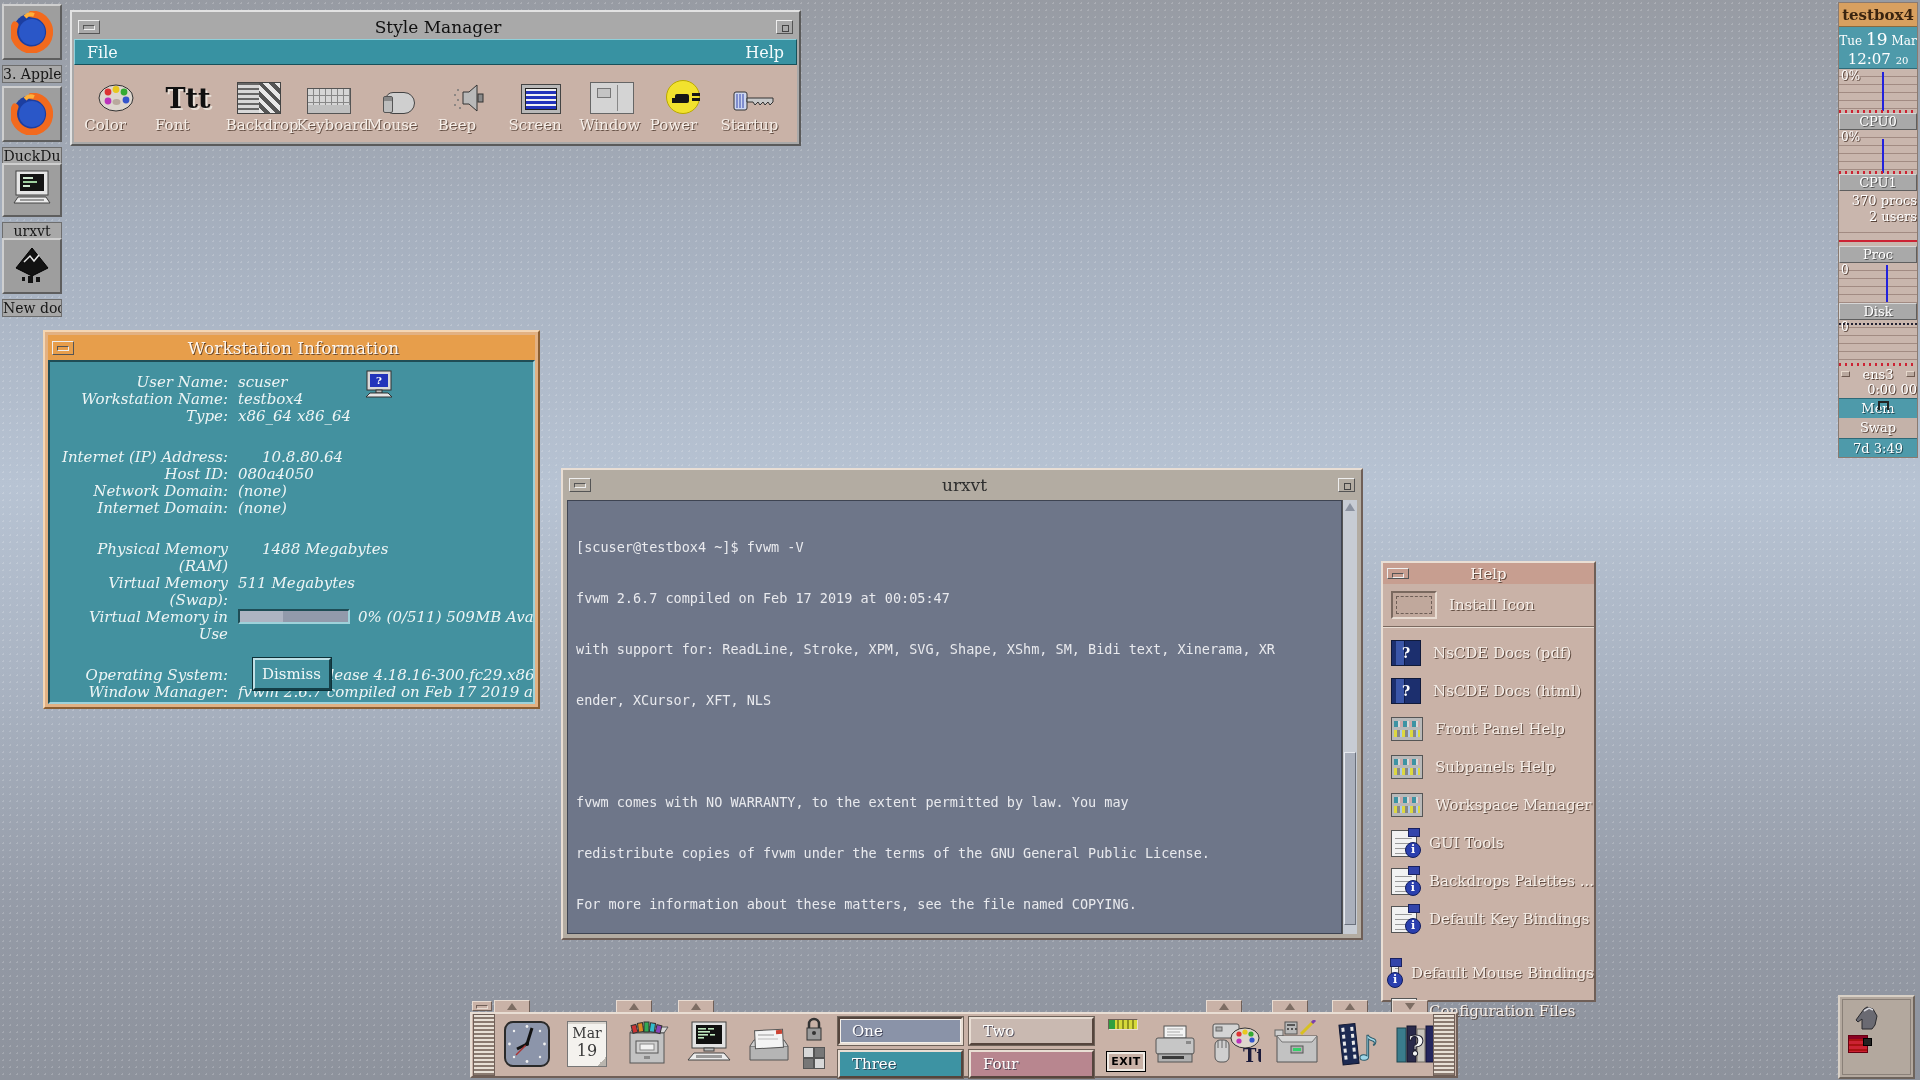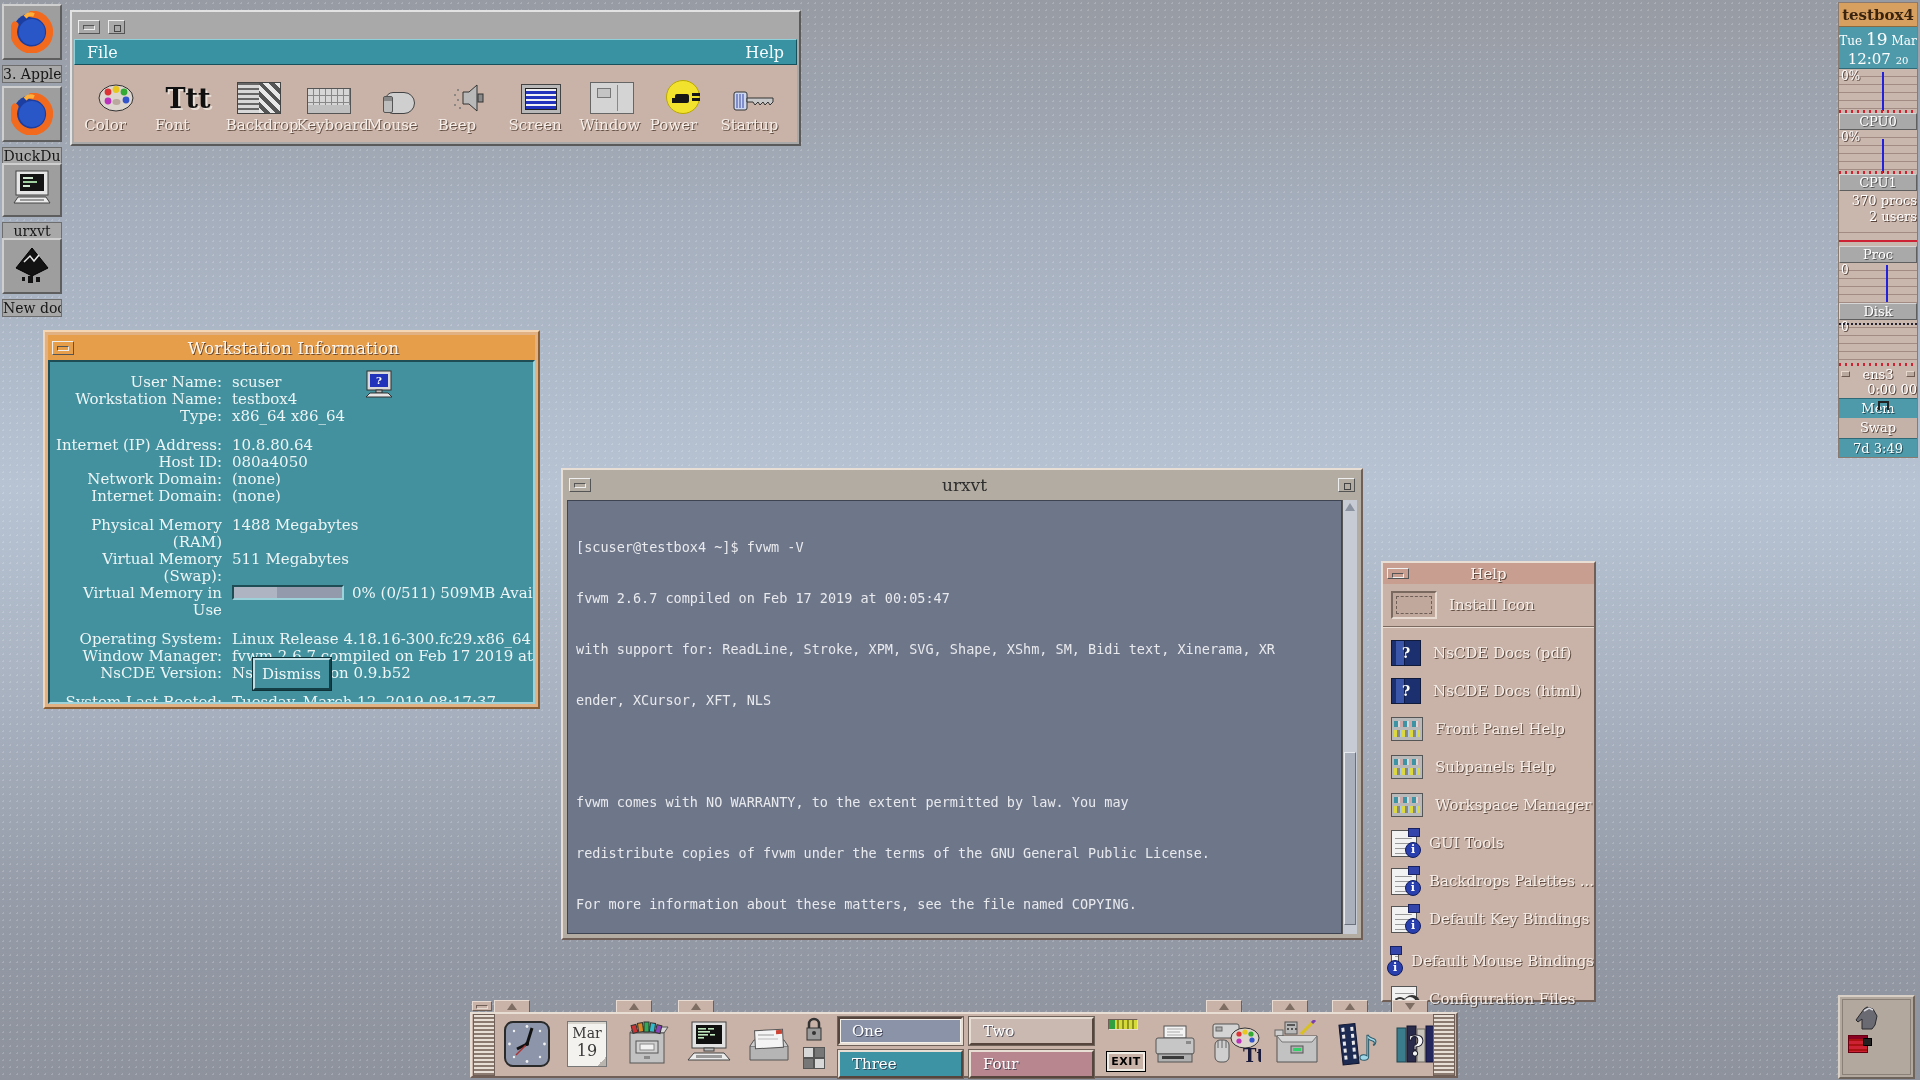--- a/index.html
+++ b/index.html
@@ -48,22 +48,22 @@
   .scr>div{width:100%;height:100%;background:repeating-linear-gradient(180deg,#f2f2f2 0 2px,#2333bb 2px 5px);border:1px solid #222;}
   .winic{width:44px;height:32px;background:#d4d4d4;border:1px solid #666;position:relative;}
   .winic::before{content:"";position:absolute;left:6px;top:5px;width:12px;height:8px;border:1px solid #777;background:#c4c4c4;}
   .winic::after{content:"";position:absolute;top:2px;bottom:2px;left:26px;width:1px;background:#888;}
   .pow{width:34px;height:34px;border-radius:50%;background:#f2e22e;position:relative;border:1px solid #b9a900;}
   .pow::after{content:"";position:absolute;left:8px;top:13px;width:14px;height:9px;background:#161616;border-radius:2px;box-shadow:14px -4px 0 -3px #161616,14px 1px 0 -3px #161616,-5px 2px 0 -2px #161616;}
   
   .win-wi{left:43px;top:330px;width:497px;height:379px;background:#e2b183;padding:3px;}
   .win-wi .tb{background:#e79e4b;color:#fdf6ee;}
   .wi-body{position:relative;height:344px;background:#43919f;color:#eef5f5;font-size:15px;padding-top:12px;overflow:hidden;}
-  .wi-row{display:flex;line-height:17px;padding-left:0;}
-  .wi-row.g{margin-top:12px;}
+  .wi-row{display:flex;line-height:17px;padding-left:6px;font-style:italic;}
+  .wi-row.g{margin-top:24px;gap:24px;}
   .wi-l{width:172px;text-align:right;margin-right:10px;flex:none;}
   .wi-v{flex:1;white-space:nowrap;overflow:hidden;}
   .wi-bar{width:112px;height:15px;border:2px solid;border-color:#1f4d56 #9ed2da #9ed2da #1f4d56;background:linear-gradient(90deg,#aeb4c2 0 40%,#929aab 40%);margin-right:8px;flex:none;}
   .wi-dismiss{position:absolute;left:50%;transform:translateX(-50%);bottom:12px;width:78px;height:32px;background:#43919f;color:#f2f8f8;font-size:15px;font-family:inherit;display:flex;align-items:center;justify-content:center;border:2px solid;border-color:#bfe0e6 #153f47 #153f47 #bfe0e6;box-shadow:0 0 0 1px #0e3138;}
   .wi-pc{position:absolute;left:312px;top:8px;}
   
   .win-term{left:561px;top:468px;width:802px;height:472px;background:#b3aca2;padding:2px;}
   .win-term .tb{background:#b3aca2;color:#2e2e2e;}
   .term-wrap{position:absolute;left:4px;right:4px;top:30px;bottom:4px;display:flex;}
   .term{flex:1;background:#6e7689;border:1px solid #3e4452;color:#e9eaee;font-family:"DejaVu Sans Mono",monospace;font-size:13.5px;line-height:17px;padding:4px 8px;white-space:pre;overflow:hidden;}
@@ -198,20 +198,21 @@
           <rect x="26" y="33" width="4" height="5" fill="#121212"></rect>
           <rect x="12" y="33" width="3" height="4" fill="#121212"></rect>
         </svg>
     </div>
     <div class="dlabel">New doc</div>
   </div>
 
   <div class="win win-style r-gray">
     <div class="tb">
       <div class="mbtn"></div>
+      <div class="t">Style Manager</div>
       <div class="sqbtn"></div>
     </div>
     <div class="sm-menubar">
       <span>File</span>
       <span class="sp"></span>
       <span>Help</span>
     </div>
     <div class="sm-body">
       <div class="sm-item">
         <div class="sm-ic">
@@ -453,21 +454,21 @@
       <div class="hp-lb shadowtxt">GUI Tools</div>
     </div>
     <div class="hp-item" style="margin-top:4px;">
       <div class="ic-infodoc"></div>
       <div class="hp-lb shadowtxt">Backdrops Palettes ...</div>
     </div>
     <div class="hp-item" style="margin-top:4px;">
       <div class="ic-infodoc"></div>
       <div class="hp-lb shadowtxt">Default Key Bindings</div>
     </div>
-    <div class="hp-item" style="margin-top:8px;">
+    <div class="hp-item" style="margin-top:20px;">
       <div class="ic-infodoc"></div>
       <div class="hp-lb shadowtxt">Default Mouse Bindings</div>
     </div>
     <div class="hp-item" style="margin-top:4px;">
       <div class="ic-config"></div>
       <div class="hp-lb shadowtxt">Configuration Files</div>
     </div>
   </div>
 
   <div class="win monitor">

